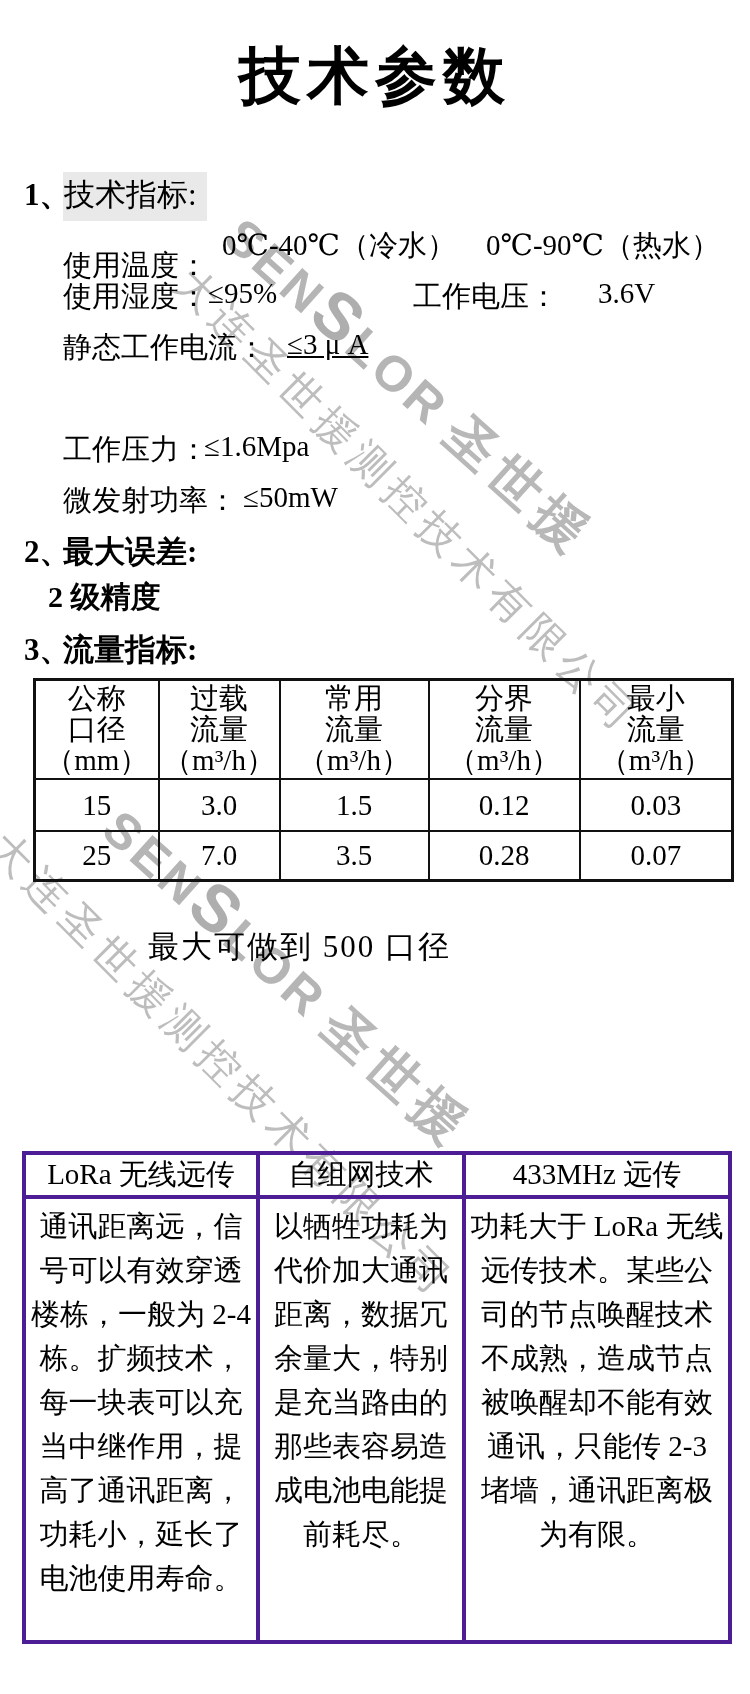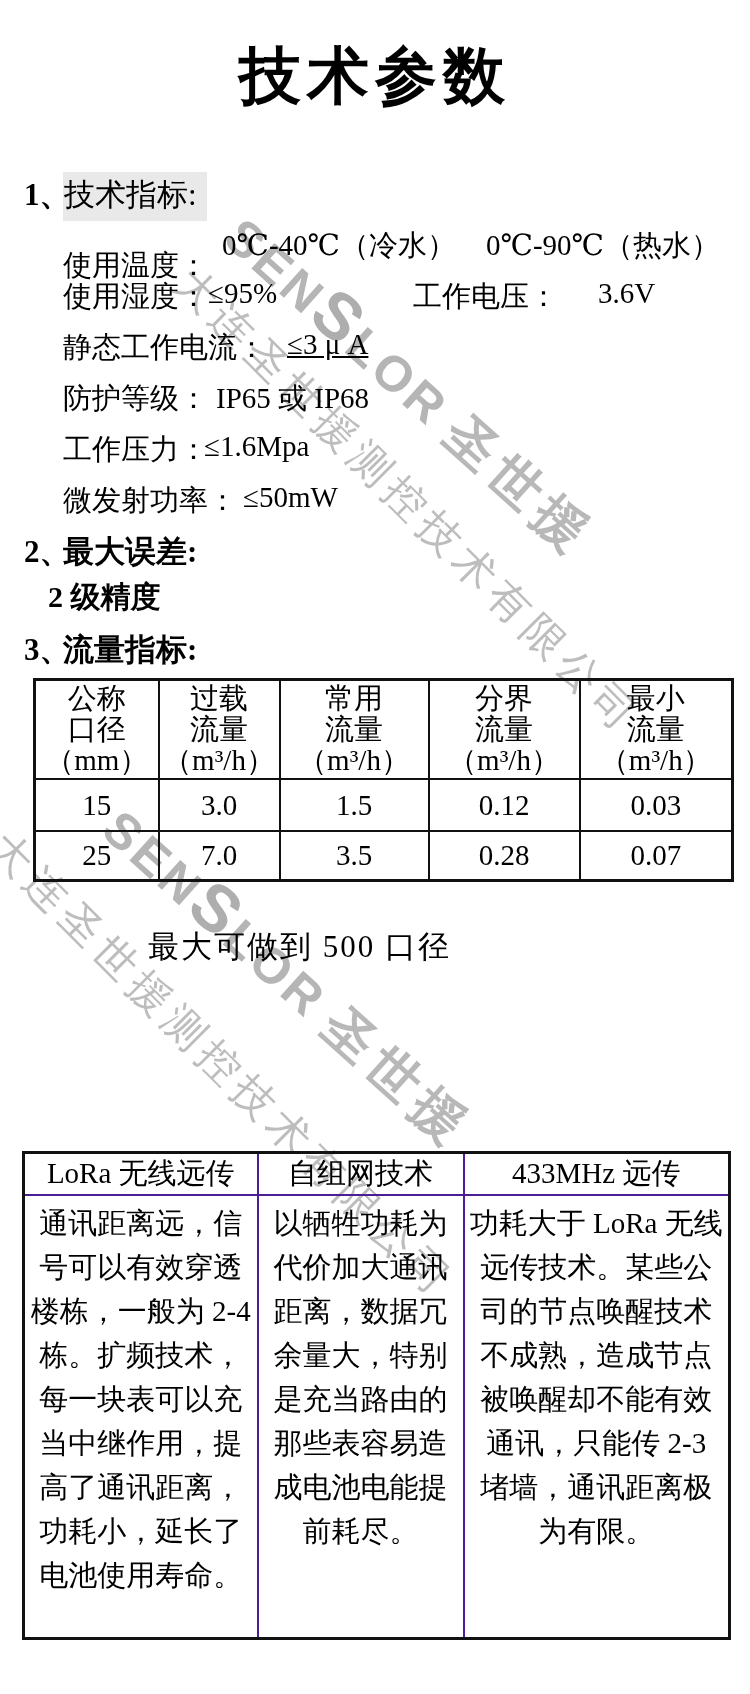--- a/index.html
+++ b/index.html
@@ -64,21 +64,21 @@
   #flow-table tr.r2 td{height:45px;}
   #flow-table tr.r3 td{height:47px;}
   .table-note{position:absolute;left:148px;top:926px;font-size:31px;letter-spacing:2px;}
   
   .lora-heading{
     position:absolute;top:1052px;left:0;right:0;text-align:center;
     font-family:"Liberation Sans","DejaVu Sans",sans-serif;
     font-weight:900;font-size:41px;letter-spacing:1px;
   }
   #cmp-table{position:absolute;left:22px;top:1151px;width:706px;border:3px solid #111;}
-  #cmp-table th,#cmp-table td{border:2px solid #4c1d95;font-weight:normal;font-size:29px;}
+  #cmp-table th,#cmp-table td{border:4px solid #4c1d95;font-weight:normal;font-size:29px;}
   #cmp-table th{height:39px;text-align:center;vertical-align:middle;padding:0;}
   #cmp-table td{
     height:436px;text-align:center;vertical-align:top;
     padding:5px 4px 0 4px;line-height:44px;
   }
 </style>
 </head>
 <body>
 
 <div class="page">
@@ -109,24 +109,20 @@
     </div>
     <div class="spec-line" id="sl2">
       <span class="a">使用湿度：</span>
       <span class="b">≤95%</span>
       <span class="c">工作电压：</span>
       <span class="d">3.6V</span>
     </div>
     <div class="spec-line" id="sl3">
       <span class="a">静态工作电流：</span>
       <span class="b">≤3 μ A</span>
-    </div>
-    <div class="spec-line" id="sl4">
-      <span class="a">防护等级：</span>
-      <span class="b">IP65 或 IP68</span>
     </div>
     <div class="spec-line" id="sl5">
       <span class="a">工作压力：</span>
       <span class="b">≤1.6Mpa</span>
     </div>
     <div class="spec-line" id="sl6">
       <span class="a">微发射功率：</span>
       <span class="b">≤50mW</span>
     </div>
 

